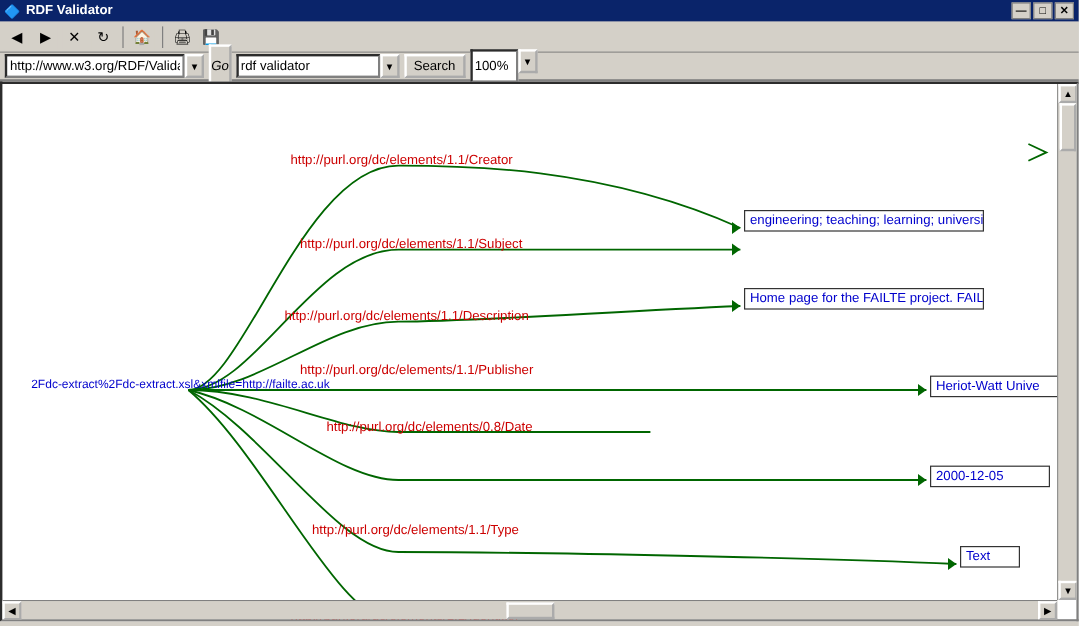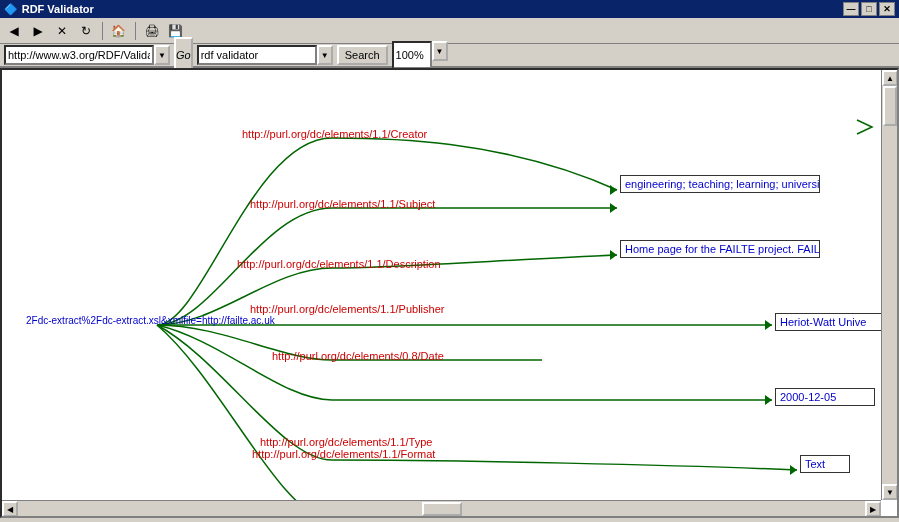--- a/index.html
+++ b/index.html
@@ -266,21 +266,20 @@
   </svg>
 
   <div class="source-label" style="left: 0; top: 245; top: 245px; margin-left: 24px;">2Fdc-extract%2Fdc-extract.xsl&amp;xmlfile=http://failte.ac.uk</div>
 
   <a class="rdf-link" style="left: 240px; top: 58px;">http://purl.org/dc/elements/1.1/Creator</a>
   <a class="rdf-link" style="left: 248px; top: 128px;">http://purl.org/dc/elements/1.1/Subject</a>
   <a class="rdf-link" style="left: 235px; top: 188px;">http://purl.org/dc/elements/1.1/Description</a>
   <a class="rdf-link" style="left: 248px; top: 233px;">http://purl.org/dc/elements/1.1/Publisher</a>
   <a class="rdf-link" style="left: 270px; top: 280px;">http://purl.org/dc/elements/0.8/Date</a>
   <a class="rdf-link" style="left: 258px; top: 318px; margin-top: 48px;">http://purl.org/dc/elements/1.1/Type</a>
-  <a class="rdf-link" style="left: 250px; top: 378px;">http://purl.org/dc/elements/1.1/Format</a>
   <a class="rdf-link" style="left: 240px; top: 438px;">http://purl.org/dc/elements/1.1/Identifier</a>
 
   <div class="rdf-box" style="left: 618px; top: 105px; width: 240px;">engineering; teaching; learning; university; co</div>
   <div class="rdf-box" style="left: 618px; top: 170px; width: 240px;">Home page for the FAILTE project. FAILTE (Fac</div>
   <div class="rdf-box" style="left: 773px; top: 243px; width: 110px;">Heriot-Watt Unive</div>
   <div class="rdf-box" style="left: 773px; top: 318px; width: 100px;">2000-12-05</div>
   <div class="rdf-box" style="left: 798px; top: 385px; width: 50px;">Text</div>
   <div class="rdf-box" style="left: 798px; top: 447px; width: 80px;">text/html</div>
 
   <div class="scrollbar-v">

